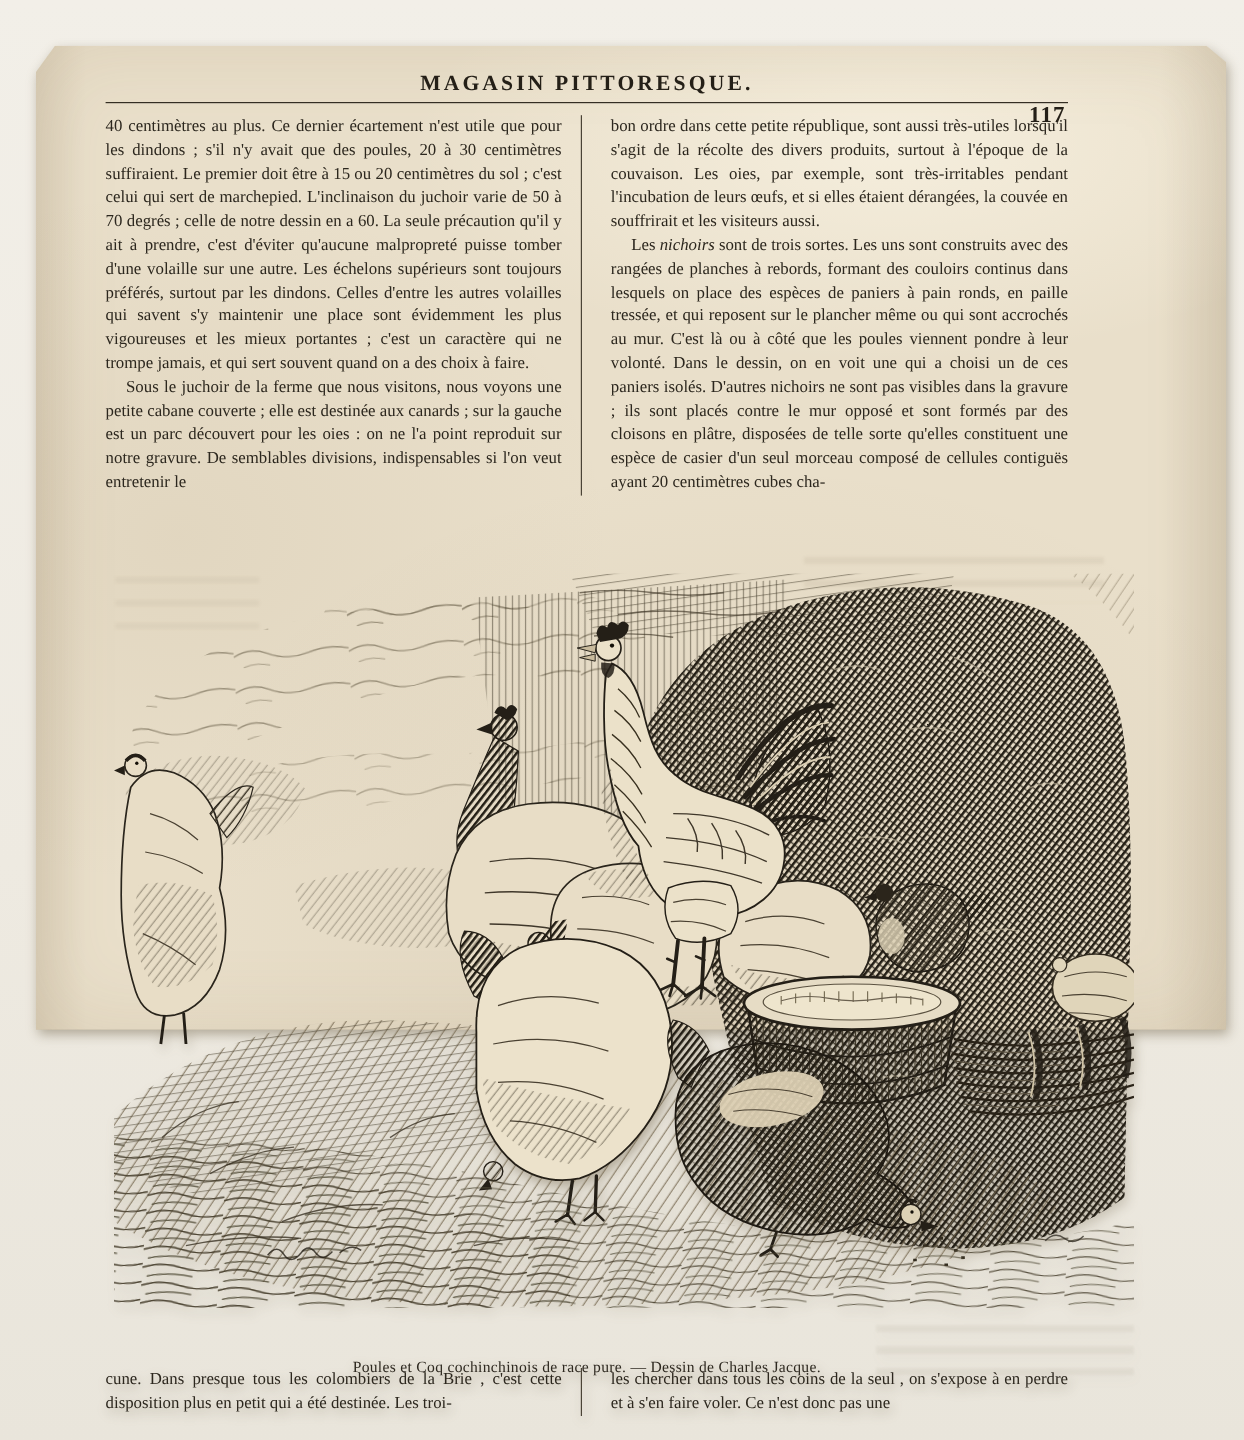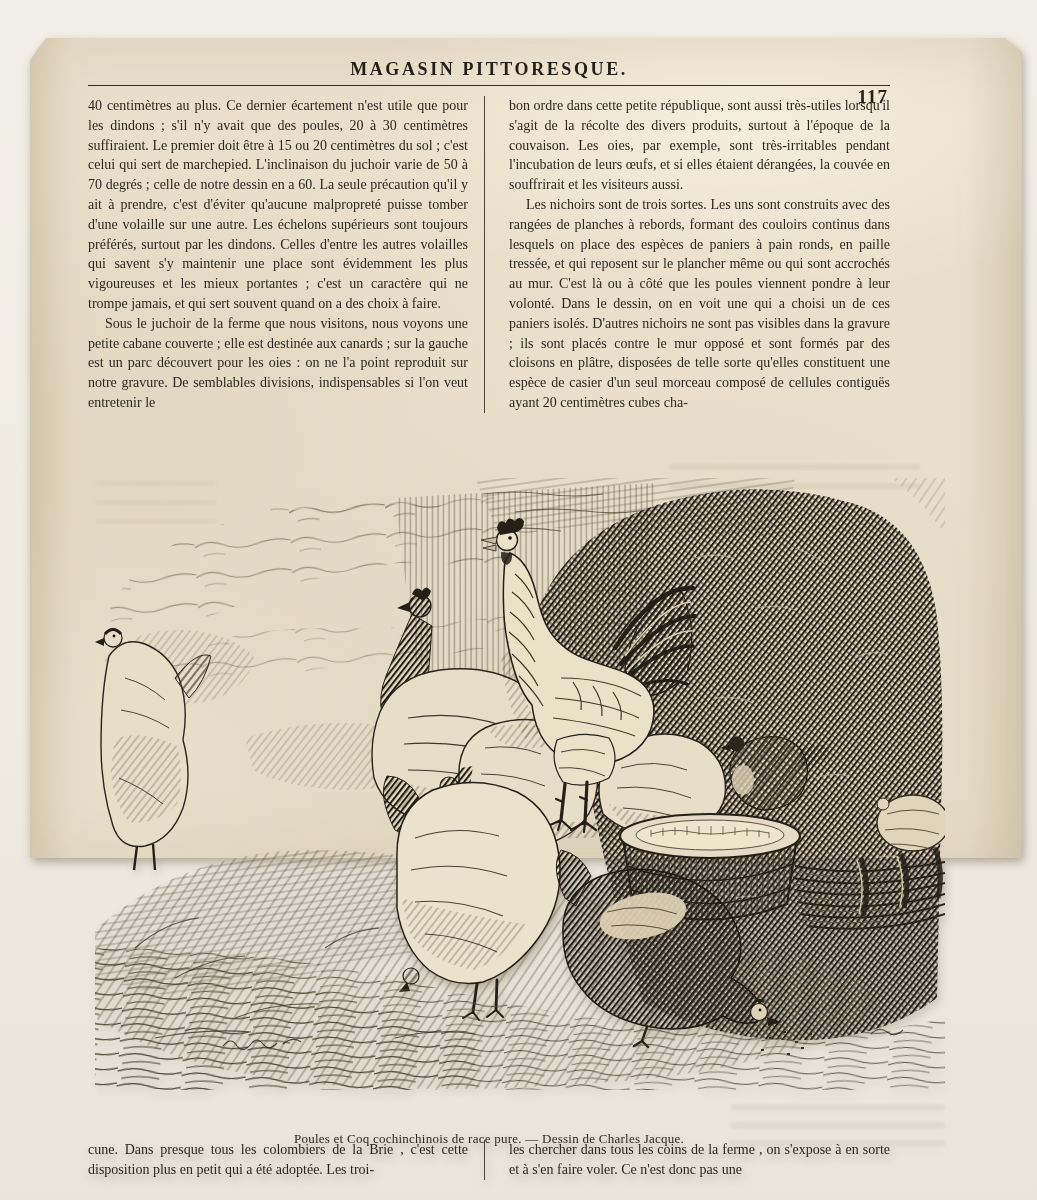--- a/index.html
+++ b/index.html
@@ -27,21 +27,21 @@
   .rule{position:absolute;left:58px;top:47px;width:802px;height:0;border-top:1.7px solid #342e23;}
   .textblock{position:absolute;left:58px;width:802px;}
   .tb-top{top:58px;}
   .tb-bottom{top:1102px;}
   .cols{display:flex;align-items:flex-start;}
   .col{width:385px;text-align:justify;font-size:14px;line-height:19.8px;color:#2c271e;
        text-rendering:optimizeLegibility;}
   .col.right{border-left:1px solid #4a4336;padding-left:24px;margin-left:16px;width:386px;}
   .col p{margin:0;}
   .col p.indent{text-indent:17px;}
-  .ital{}
+  .ital{font-style:italic;}
   .caption{position:absolute;left:58px;top:1065px;width:802px;text-align:center;
            font-size:13px;letter-spacing:.25px;color:#2e2920;margin-top:28px;}
   .engraving{position:absolute;left:65px;top:440px;width:850px;height:612px;}
   .ghost{position:absolute;filter:blur(1.2px);opacity:.5;pointer-events:none;}
   .ghost.g1{left:640px;top:418px;width:250px;height:46px;
     background:repeating-linear-gradient(0deg,transparent 0 13px,rgba(115,100,75,.16) 13px 19px);}
   .ghost.g2{left:700px;top:1062px;width:215px;height:58px;
     background:repeating-linear-gradient(0deg,transparent 0 12px,rgba(115,100,75,.14) 12px 18px);}
   .ghost.g3{left:66px;top:430px;width:120px;height:70px;
     background:repeating-linear-gradient(0deg,transparent 0 14px,rgba(115,100,75,.12) 14px 19px);}
@@ -381,22 +381,22 @@
 
     <path d="M128,568 q8,-10 14,0 q6,8 14,-2 q6,-8 12,0 q6,8 14,-1 M188,566 q10,-8 18,-2" stroke="#241f17" stroke-width="1.2" fill="none" opacity=".8"></path>
     <path d="M776,556 q8,-8 16,-2 q8,6 16,-2" stroke="#241f17" stroke-width="1.2" fill="none" opacity=".7"></path>
   </svg>
 
   <div class="caption">Poules et Coq cochinchinois de race pure. — Dessin de Charles Jacque.</div>
 
   <div class="textblock tb-bottom">
     <div class="cols">
       <div class="col">
-        <p>cune. Dans presque tous les colombiers de la Brie , c'est cette disposition plus en petit qui a été adoptée. Les troi-</p>
+        <p>cune. Dans presque tous les colombiers de la Brie , c'est cette disposition plus en petit qui a été destinée. Les troi-</p>
       </div>
       <div class="col right">
-        <p>les chercher dans tous les coins de la ferme , on s'expose à en sorte et à s'en faire voler. Ce n'est donc pas une</p>
+        <p>les chercher dans tous les coins de la seul , on s'expose à en perdre et à s'en faire voler. Ce n'est donc pas une</p>
       </div>
     </div>
   </div>
 
 </div>
 </div>
 
 </body></html>

